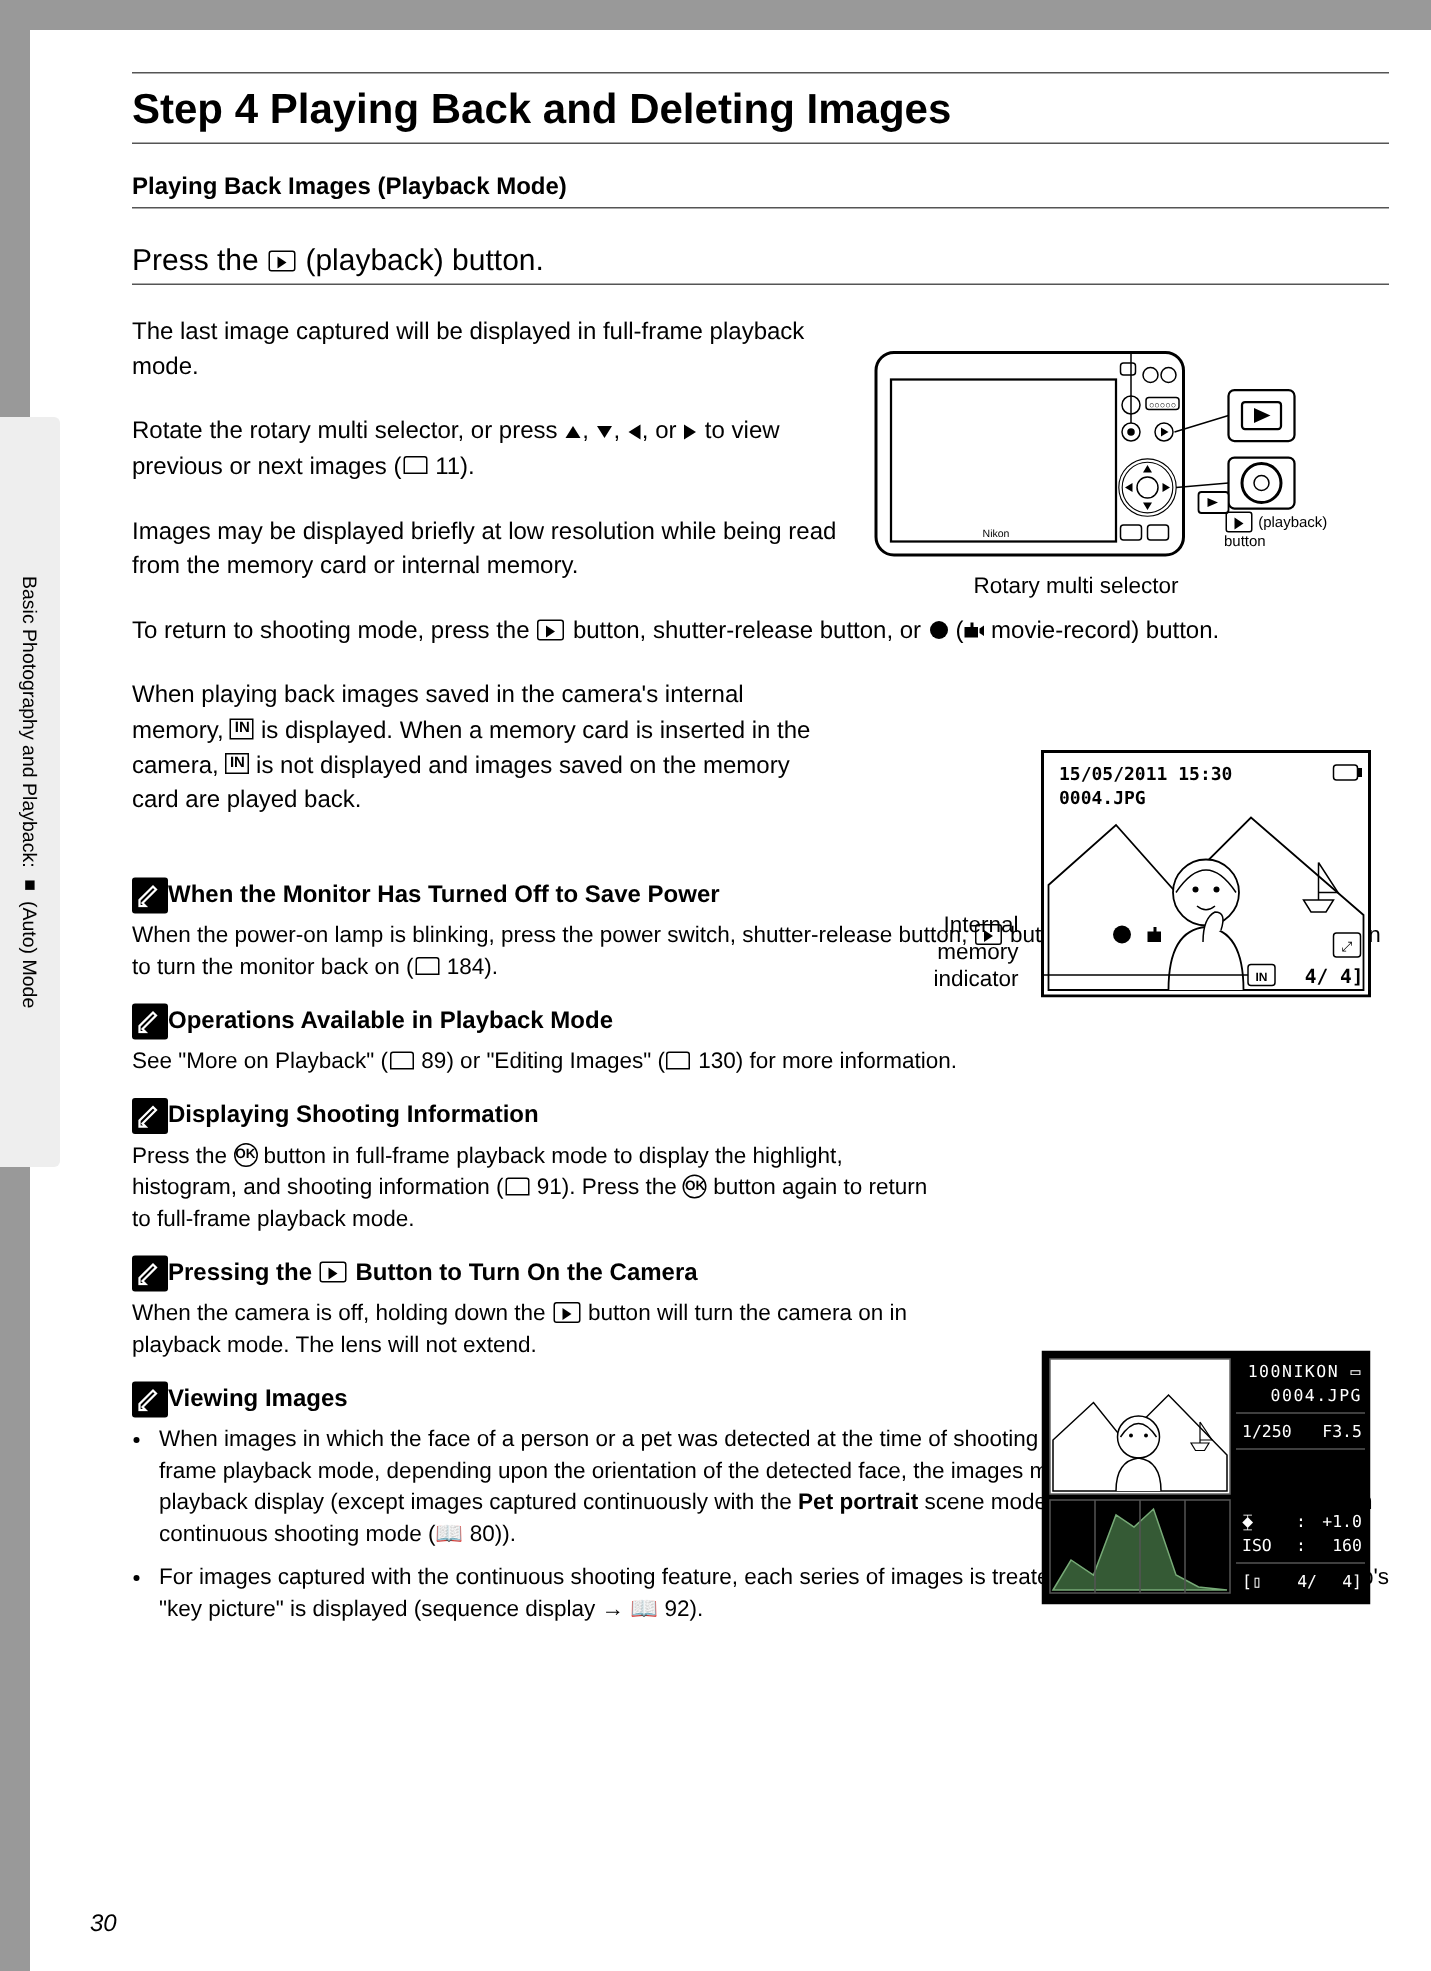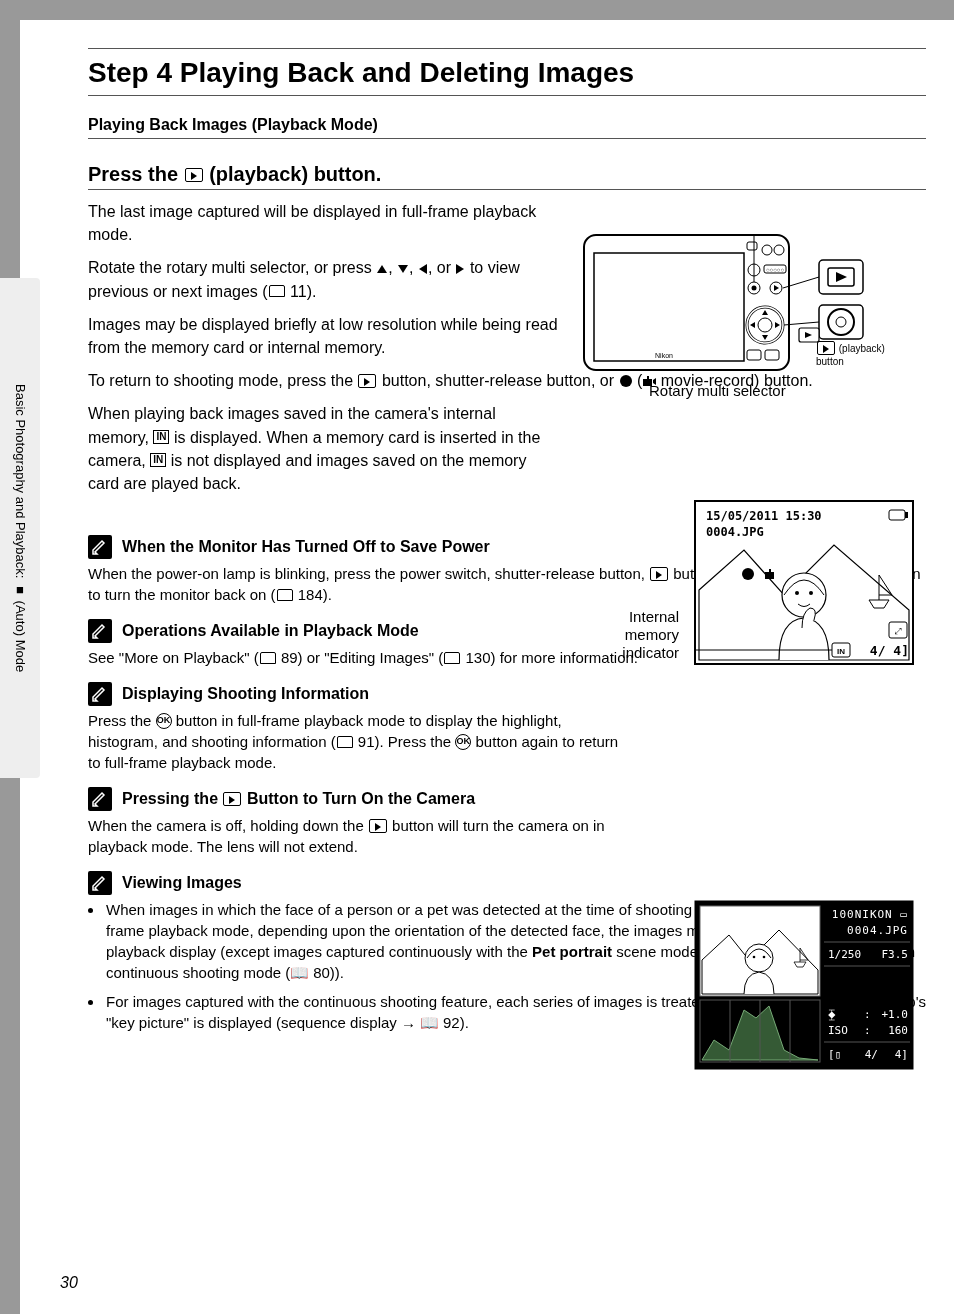--- a/index.html
+++ b/index.html
@@ -32,48 +32,48 @@
     margin-bottom: 20px;
   }
   h2.section-title {
     font-weight: 700;
     font-size: 16px;
     margin-bottom: 24px;
     padding-bottom:4px;
     border-bottom:1px solid #555;
   }
   h3.subhead {
-    font-weight: 700;
+    font-weight: 400;
     font-size: 20px;
     margin-bottom: 10px;
     padding-bottom:3px;
     border-bottom:1px solid #555;
   }
   p.body {
     font-size: 16px;
     line-height: 1.45;
     margin-bottom: 10px;
+    margin-top: 20px;
   }
   .text-col { width: 480px; }
   .camera-diagram {
     position: absolute;
     top: 190px;
     right: 40px;
     width: 335px;
     font-size:15px;
   }
   .camera-svg-wrap { position:relative; height:180px; }
   .camera-label-top { text-align:center; margin-bottom:2px; }
   .camera-label-pb { position:absolute; top:132px; left:237px; font-size:10px; }
   .camera-label-rms { position:absolute; top:172px; left:70px; font-size:15px; }
   .small-text { font-size: 15px; line-height:1.4; }
   .note-row {
     display:flex;
     align-items:center;
-    gap:10px;
     margin: 14px 0 4px 0;
   }
   .note-icon {
     width:24px; height:24px;
     background:#000;
     border-radius:2px;
     display:flex;
     align-items:center;
     justify-content:center;
     flex-shrink:0;

